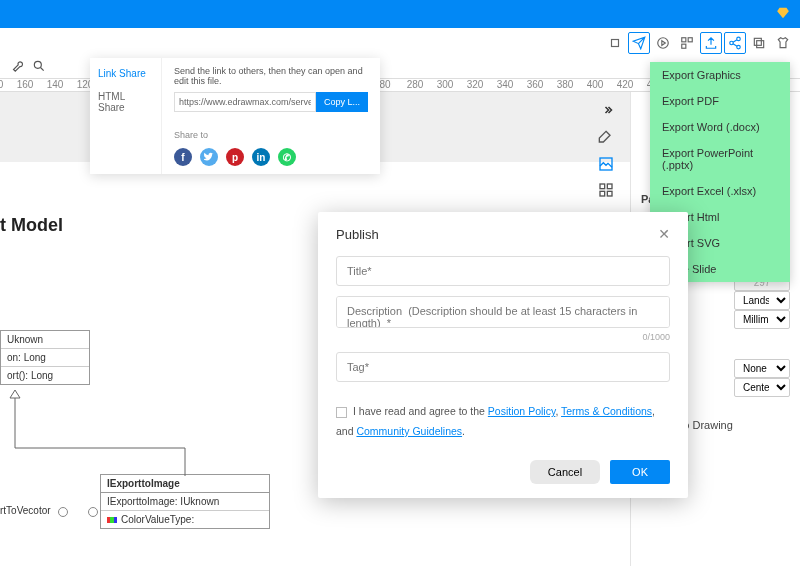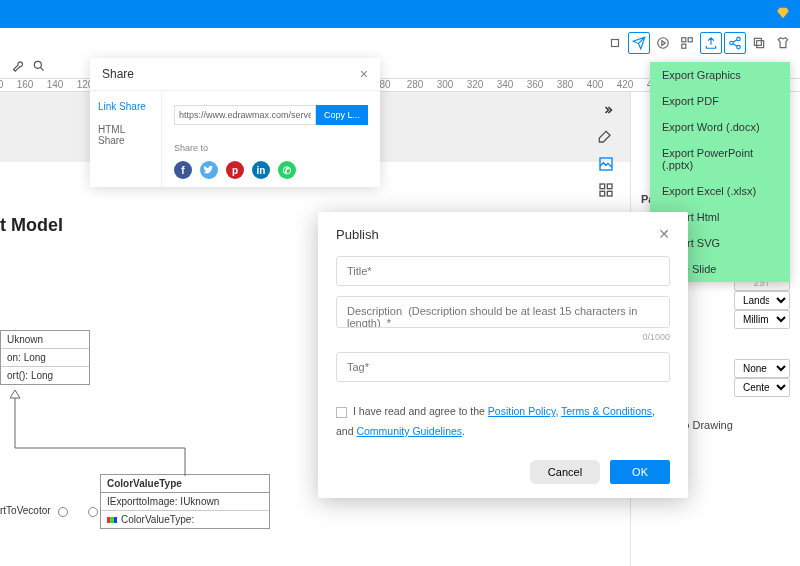--- a/index.html
+++ b/index.html
@@ -172,44 +172,41 @@
   <div class="uml-row">Uknown</div>
   <div class="uml-row">on: Long</div>
   <div class="uml-row">ort(): Long</div>
 </div>
 
 <div style="position:absolute;top:505px;left:0;font-size:10px">rtToVecotor</div>
 <div style="position:absolute;top:507px;left:58px;width:10px;height:10px;border:1px solid #888;border-radius:50%"></div>
 <div style="position:absolute;top:507px;left:88px;width:10px;height:10px;border:1px solid #888;border-radius:50%"></div>
 
 <div class="uml-box" style="top:474px;left:100px;width:170px">
-  <div class="uml-title">ColorValueType</div>
+  <div class="uml-title">IExporttoImage</div>
   <div class="uml-row">IExporttoImage: IUknown</div>
   <div class="uml-row" style="display:flex;align-items:center;gap:4px">
       <span style="display:inline-block;width:10px;height:6px;background:linear-gradient(90deg,#e33 33%,#3d3 33% 66%,#33e 66%)"></span>
       <span>ColorValueType:</span>
     </div>
 </div>
 
 <svg style="position:absolute;top:398px;left:10px;width:180px;height:80px;overflow:visible">
   <path d="M5 0 v50 h170 v28" fill="none" stroke="#666" stroke-width="1"></path>
   <path d="M0 0 l5 -8 l5 8 z" fill="#fff" stroke="#666"></path>
 </svg>
 
 <div class="share-panel">
-  <div class="share-head">
-    <span>Share</span>
-    <span class="close-x">×</span>
-  </div>
   <div class="share-body">
     <div class="share-tabs">
       <div class="share-tab active">Link Share</div>
       <div class="share-tab">HTML Share</div>
     </div>
     <div class="share-content">
+      <div>Send the link to others, then they can open and edit this file.</div>
       <div class="share-url-row">
         <input class="share-url" value="https://www.edrawmax.com/server/public/s/max/" style="">
         <button class="copy-btn">Copy L...</button>
       </div>
       <div class="share-to-label">Share to</div>
       <div class="social-row">
         <div class="social fb">f</div>
         <div class="social tw">
             <svg width="10" height="10" viewBox="0 0 24 24" fill="#fff">
               <path d="M23 3a10 10 0 0 1-3 1 5 5 0 0 0-9 4A14 14 0 0 1 1 2s-4 9 5 13a15 15 0 0 1-9 2c19 11 23-9 23-14z"></path>

